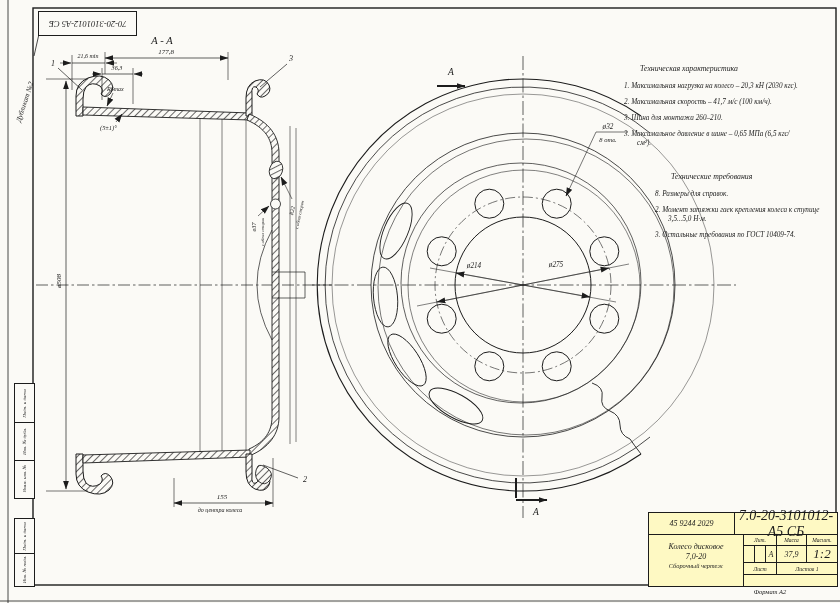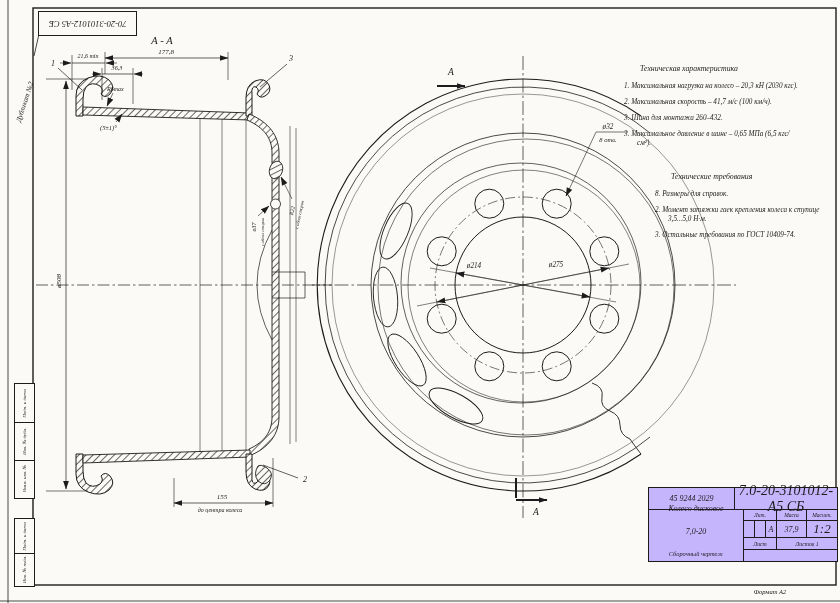--- a/index.html
+++ b/index.html
@@ -5,21 +5,21 @@
   html,body{margin:0;padding:0;background:#e6e5e0;}
   .sheet{position:relative;width:840px;height:603px;background:#fbfaf6;overflow:hidden;
          font-family:"Liberation Serif",serif;color:#1c1c1c;}
   svg{position:absolute;left:0;top:0;}
   svg text{font-family:"Liberation Serif",serif;font-style:italic;fill:#1c1c1c;}
   
   .tech{position:absolute;font-style:italic;font-size:7.2px;line-height:1.3;color:#222;}
   .tech .t-title{margin:0 0 8px 16px;font-size:7.8px;}
   .tech .t-item{margin:0 0 6.5px 0;padding-left:13px;text-indent:-13px;}
   
-  .tb{position:absolute;left:648px;top:487px;width:188px;height:73px;border:1.4px solid #1c1c1c;background:#c4b5fd;}
+  .tb{position:absolute;left:648px;top:512px;width:188px;height:73px;border:1.4px solid #1c1c1c;background:#fef9c3;}
   .tb .cell{position:absolute;box-sizing:border-box;display:flex;align-items:center;justify-content:center;
             font-style:italic;text-align:center;border-color:#1c1c1c;border-style:solid;border-width:0;}
   
   .strip{position:absolute;left:14px;width:19px;border:1.1px solid #1c1c1c;background:#fbfaf6;}
   .strip .scell{box-sizing:border-box;display:flex;align-items:center;justify-content:center;overflow:hidden;}
   .strip .scell + .scell{border-top:1px solid #1c1c1c;}
   .strip .rot{transform:rotate(-90deg);white-space:nowrap;font-size:5px;font-style:italic;}
   .desig-box{position:absolute;left:38px;top:11px;width:97px;height:23px;border:1.4px solid #1c1c1c;
              display:flex;align-items:center;justify-content:center;background:#fbfaf6;}
   .desig-box span{transform:rotate(180deg);font-size:8.5px;font-style:italic;white-space:nowrap;}
@@ -210,35 +210,35 @@
 <div class="dup-note">Дубликат №2</div>
 
 <div class="desig-box">
   <span>70-20-3101012-А5 СБ</span>
 </div>
 
 <div class="tech" style="left:624px;top:64px;width:175px;">
   <div class="t-title">Техническая характеристика</div>
   <div class="t-item">1.  Максимальная нагрузка на колесо – 20,3 кН (2030 кгс).</div>
   <div class="t-item">2.  Максимальная скорость – 41,7 м/с (100 км/ч).</div>
-  <div class="t-item">3.  Шина для монтажа 260–432.</div>
+  <div class="t-item">3.  Шина для монтажа 260–210.</div>
   <div class="t-item">3.  Максимальное давление в шине – 0,65 МПа (6,5 кгс/см²).</div>
 </div>
 
 <div class="tech" style="left:655px;top:172px;width:175px;">
   <div class="t-title">Технические требования</div>
   <div class="t-item">8.  Размеры для справок.</div>
   <div class="t-item">2.  Момент затяжки гаек крепления колеса к ступице 3,5...5,0 Н·м.</div>
   <div class="t-item">3.  Остальные требования по ГОСТ 10409-74.</div>
 </div>
 
 <div class="tb">
   <div class="cell" style="left:0;top:0;width:86px;height:22px;border-right-width:1px;border-bottom-width:1px;font-size:8px;">45 9244 2029</div>
   <div class="cell" style="left:86px;top:0;width:102px;height:22px;border-bottom-width:1px;font-size:14px;">7.0-20-3101012-А5 СБ</div>
-  <div class="cell" style="left:0;top:22px;width:95px;height:40px;border-right-width:1px;flex-direction:column;justify-content:center;gap:14px;">
+  <div class="cell" style="left:0;top:22px;width:95px;height:40px;border-right-width:1px;flex-direction:column;justify-content:center;gap:1px;">
     <span style="font-size:8px;">Колесо дисковое</span>
     <span style="font-size:8px;">7,0-20</span>
     <span style="font-size:6.4px;">Сборочный чертеж</span>
   </div>
   <div class="cell" style="left:95px;top:22px;width:33px;height:11px;border-right-width:1px;border-bottom-width:1px;font-size:5.5px;">Лит.</div>
   <div class="cell" style="left:128px;top:22px;width:30px;height:11px;border-right-width:1px;border-bottom-width:1px;font-size:5.5px;">Масса</div>
   <div class="cell" style="left:158px;top:22px;width:30px;height:11px;border-bottom-width:1px;font-size:5.5px;">Масшт.</div>
   <div class="cell" style="left:95px;top:33px;width:11px;height:17px;border-right-width:1px;border-bottom-width:1px;"></div>
   <div class="cell" style="left:106px;top:33px;width:11px;height:17px;border-right-width:1px;border-bottom-width:1px;"></div>
   <div class="cell" style="left:117px;top:33px;width:11px;height:17px;border-right-width:1px;border-bottom-width:1px;font-size:8px;">А</div>

